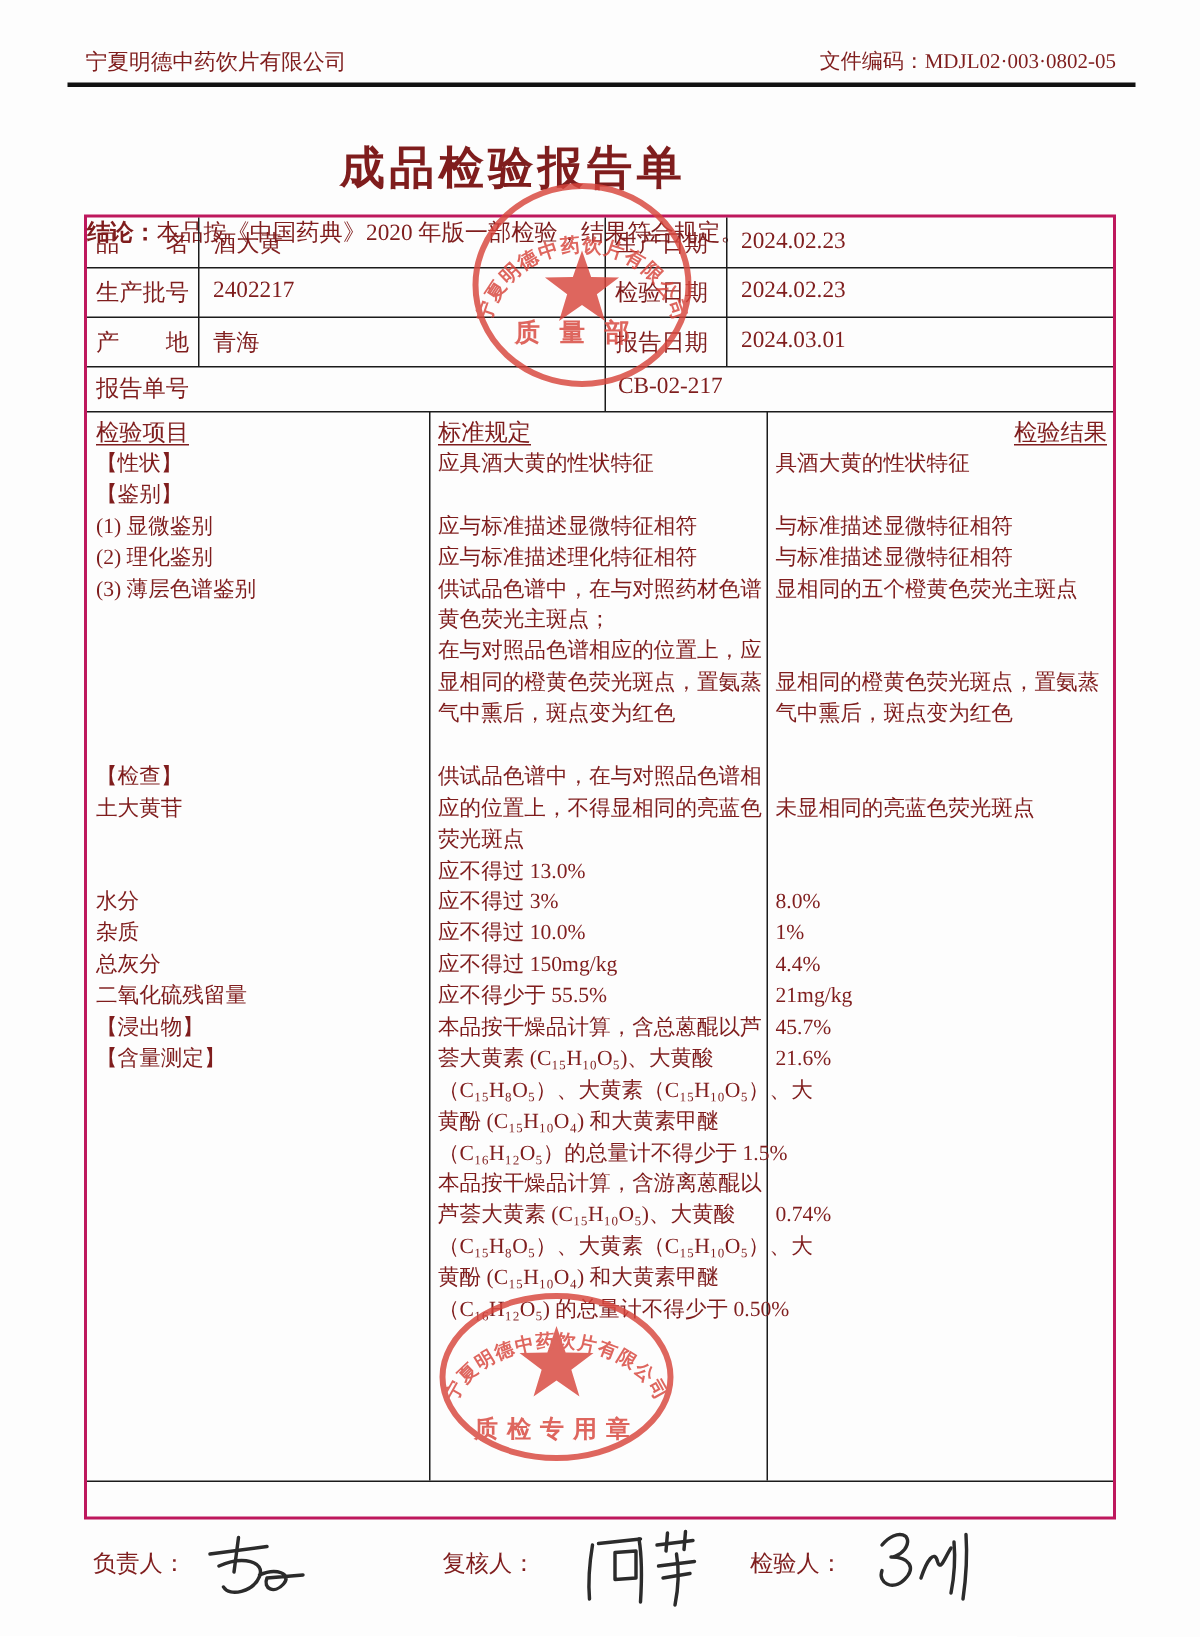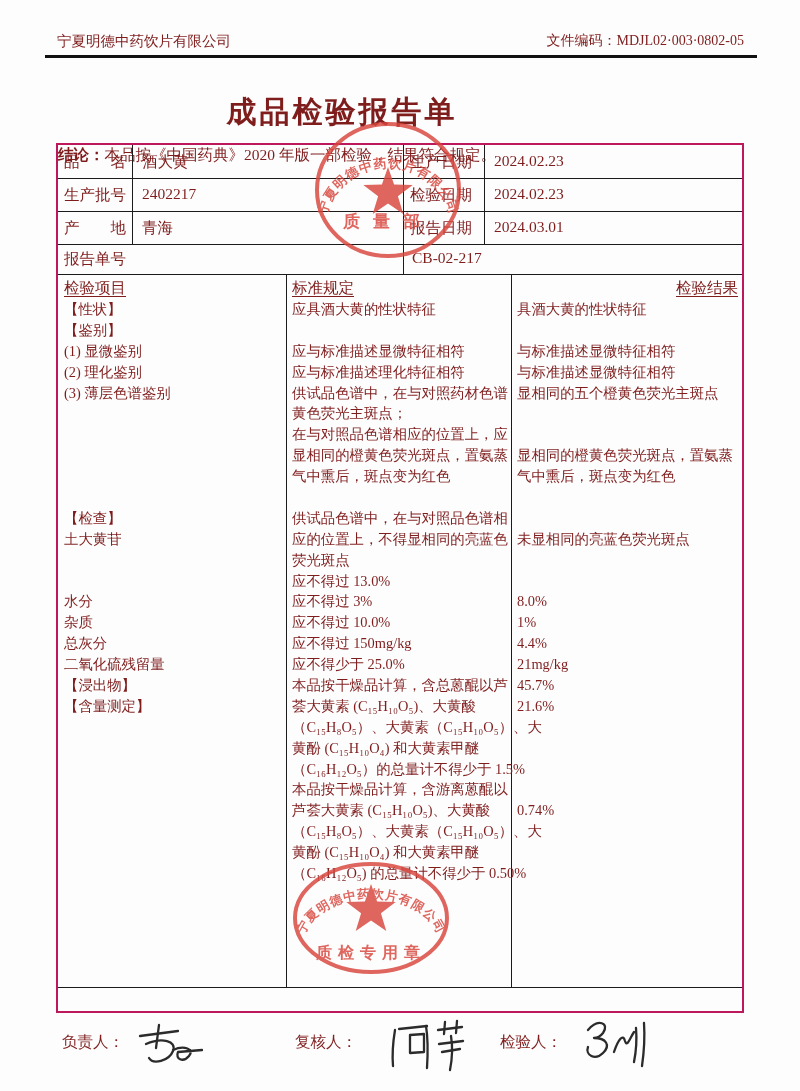--- a/index.html
+++ b/index.html
@@ -132,21 +132,21 @@
           <div class="ln">显相同的橙黄色荧光斑点，置氨蒸</div>
           <div class="ln">气中熏后，斑点变为红色</div>
           <div class="ln">&nbsp;</div>
           <div class="ln">供试品色谱中，在与对照品色谱相</div>
           <div class="ln">应的位置上，不得显相同的亮蓝色</div>
           <div class="ln">荧光斑点</div>
           <div class="ln">应不得过 13.0%</div>
           <div class="ln">应不得过 3%</div>
           <div class="ln">应不得过 10.0%</div>
           <div class="ln">应不得过 150mg/kg</div>
-          <div class="ln">应不得少于 25.0%</div>
+          <div class="ln">应不得少于 55.5%</div>
           <div class="ln">本品按干燥品计算，含总蒽醌以芦</div>
           <div class="ln">荟大黄素 (C₁₅H₁₀O₅)、大黄酸</div>
           <div class="ln">（C₁₅H₈O₅）、大黄素（C₁₅H₁₀O₅）、大</div>
           <div class="ln">黄酚 (C₁₅H₁₀O₄) 和大黄素甲醚</div>
           <div class="ln">（C₁₆H₁₂O₅）的总量计不得少于 1.5%</div>
           <div class="ln">本品按干燥品计算，含游离蒽醌以</div>
           <div class="ln">芦荟大黄素 (C₁₅H₁₀O₅)、大黄酸</div>
           <div class="ln">（C₁₅H₈O₅）、大黄素（C₁₅H₁₀O₅）、大</div>
           <div class="ln">黄酚 (C₁₅H₁₀O₄) 和大黄素甲醚</div>
           <div class="ln">（C₁₆H₁₂O₅) 的总量计不得少于 0.50%</div>

